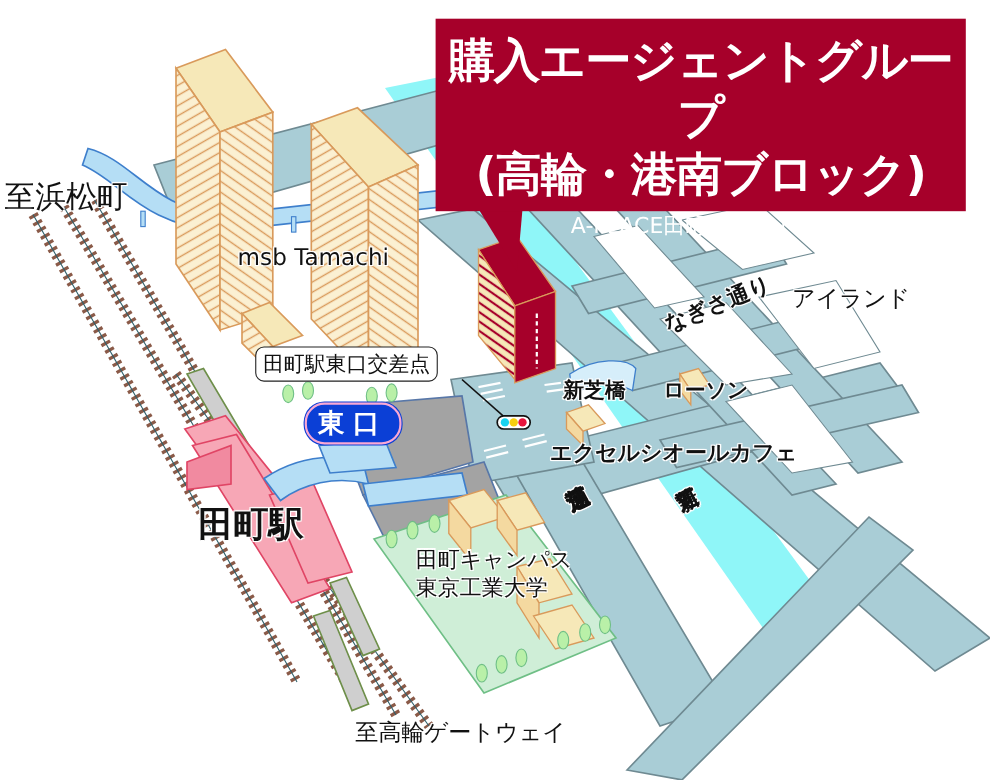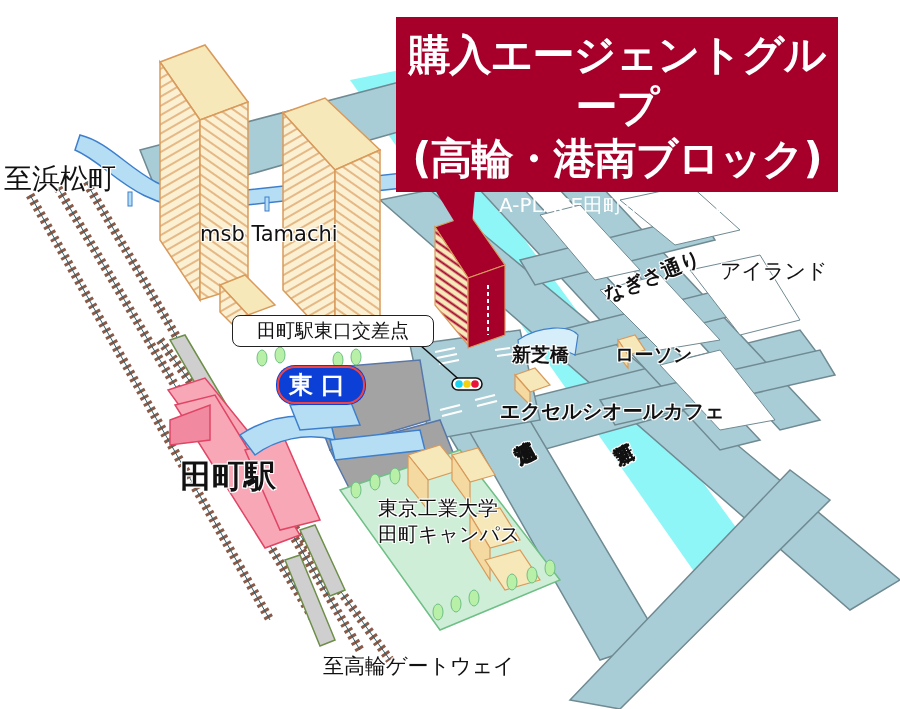--- a/index.html
+++ b/index.html
@@ -2,30 +2,30 @@
 <html><head>
 <meta charset="utf-8">
 <style>
   html, body { margin:0; padding:0; background:#ffffff; }
   body { width:900px; height:709px; position:relative; overflow:hidden;
          font-family:"DejaVu Sans","Liberation Sans",sans-serif; }
   #map-svg { position:absolute; left:0; top:0; width:900px; height:709px; }
   .lbl { position:absolute; color:#111; white-space:nowrap; font-weight:bold;
          text-shadow: 0 0 2px #fff, 0 0 2px #fff, 1px 1px 0 #fff, -1px -1px 0 #fff, 1px -1px 0 #fff, -1px 1px 0 #fff; }
   .lbl.norm { font-weight:normal; }
-  .title-box { position:absolute; left:396px; top:17px; width:442px; height:175px;
+  .title-box { position:absolute; left:396px; top:17px; width:482px; height:175px;
                background:#a6002a; color:#fff; text-align:center; }
   .title-box .t1 { font-size:42px; font-weight:bold; line-height:52px; margin-top:12px; letter-spacing:-1px; }
   .title-box .t2 { font-size:42px; font-weight:bold; line-height:52px; letter-spacing:-1px; }
   .title-box .t3 { font-size:20px; line-height:40px; }
-  .callout { position:absolute; left:232px; top:315px; padding:2px 24px; background:#fff;
+  .callout { position:absolute; left:232px; top:315px; padding:2px 6px; background:#fff;
              border:1.5px solid #222; border-radius:8px; font-size:19px; color:#111; }
   .east-badge { position:absolute; left:277px; top:366px; width:84px; height:34px; background:#0b3fd6;
                 color:#fff; border-radius:18px; font-size:24px; font-weight:bold; text-align:center;
-                line-height:34px; letter-spacing:8px; border:2px solid #ef4444; box-shadow:0 0 0 1px #0b3fd6; }
+                line-height:34px; letter-spacing:8px; border:2px solid #f9a8d4; box-shadow:0 0 0 1px #0b3fd6; }
   .vert { writing-mode: vertical-rl; }
 </style>
 </head>
 <body>
 
 <svg id="map-svg" viewBox="0 0 900 709" xmlns="http://www.w3.org/2000/svg">
   <defs>
     <pattern id="stripeH" width="8" height="8" patternUnits="userSpaceOnUse" patternTransform="rotate(-30)">
       <rect width="8" height="8" fill="#fbf0d2"></rect>
       <line x1="0" y1="4" x2="8" y2="4" stroke="#d99a5b" stroke-width="1.3"></line>
@@ -208,38 +208,38 @@
   </g>
 </svg>
 
 <div class="title-box">
   <div class="t1">購入エージェントグループ</div>
   <div class="t2">(高輪・港南ブロック)</div>
   <div class="t3">A-PLACE田町イースト 1F</div>
 </div>
 
 <div class="lbl norm" style="left:4px;top:160px;font-size:28px;">至浜松町</div>
-<div class="lbl norm" style="left:200px;top:222px;font-size:21px;">msb Tamachi</div>
+<div class="lbl norm" style="left:200px;top:222px;font-size:21px;padding-left:16px;">msb Tamachi</div>
 
 <div class="callout">田町駅東口交差点</div>
 <div class="east-badge">東口</div>
 
 <div class="lbl" style="left:180px;top:455px;font-size:32px;">田町駅</div>
 
 <div class="lbl norm" style="left:720px;top:258px;font-size:21px;line-height:27px;">
   <div>アイランド</div>
 </div>
 
 <div class="lbl" style="left:600px;top:283px;font-size:20px;transform:rotate(-22deg);transform-origin:left top;">なぎさ通り</div>
 
 <div class="lbl" style="left:512px;top:342px;font-size:19px;">新芝橋</div>
-<div class="lbl" style="left:603px;top:342px;font-size:19px;margin-left:12px;">ローソン</div>
+<div class="lbl" style="left:603px;top:342px;font-size:19px;">ローソン</div>
 <div class="lbl" style="left:500px;top:398px;font-size:20px;">エクセルシオールカフェ</div>
 
 <div class="lbl vert" style="left:500px;top:430px;font-size:20px;height:120px;transform:rotate(-28deg);transform-origin:center top;">芝浦運河通り</div>
 <div class="lbl vert" style="left:600px;top:432px;font-size:19px;height:90px;transform:rotate(-28deg);transform-origin:center top;">新芝運河</div>
 
 <div class="lbl norm" style="left:378px;top:495px;font-size:20px;line-height:26px;">
+  <div>田町キャンパス</div>
   <div>東京工業大学</div>
-  <div>田町キャンパス</div>
 </div>
 
 <div class="lbl norm" style="left:287px;top:652px;font-size:21px;margin-left:36px;">至高輪ゲートウェイ</div>
 
 </body></html>

